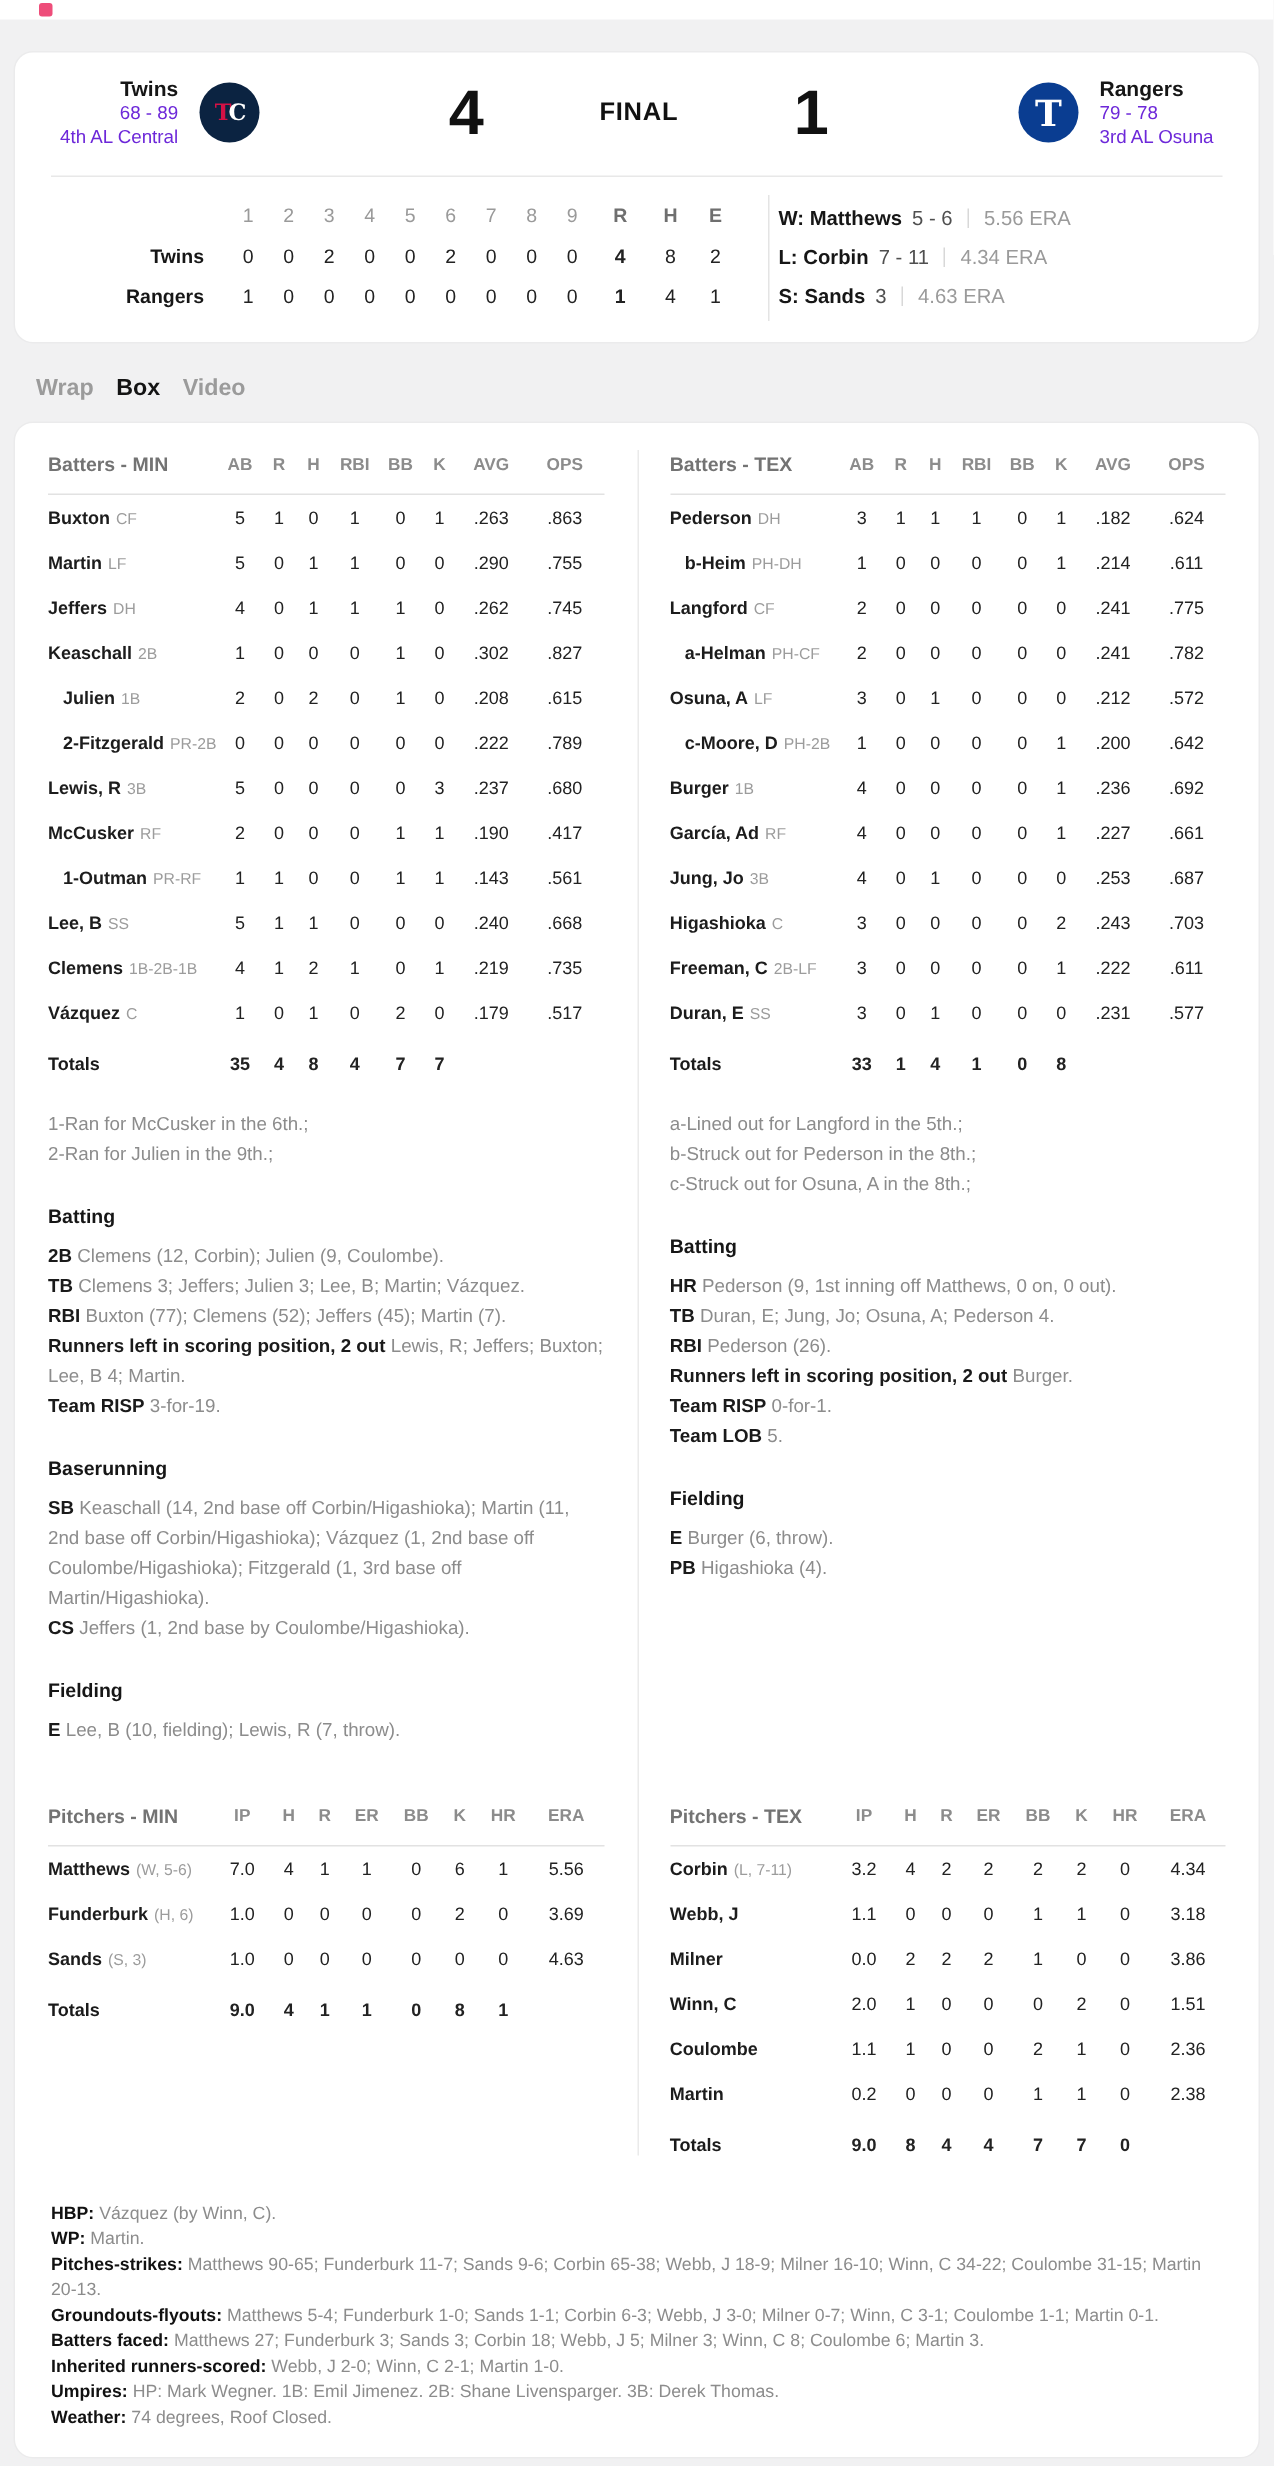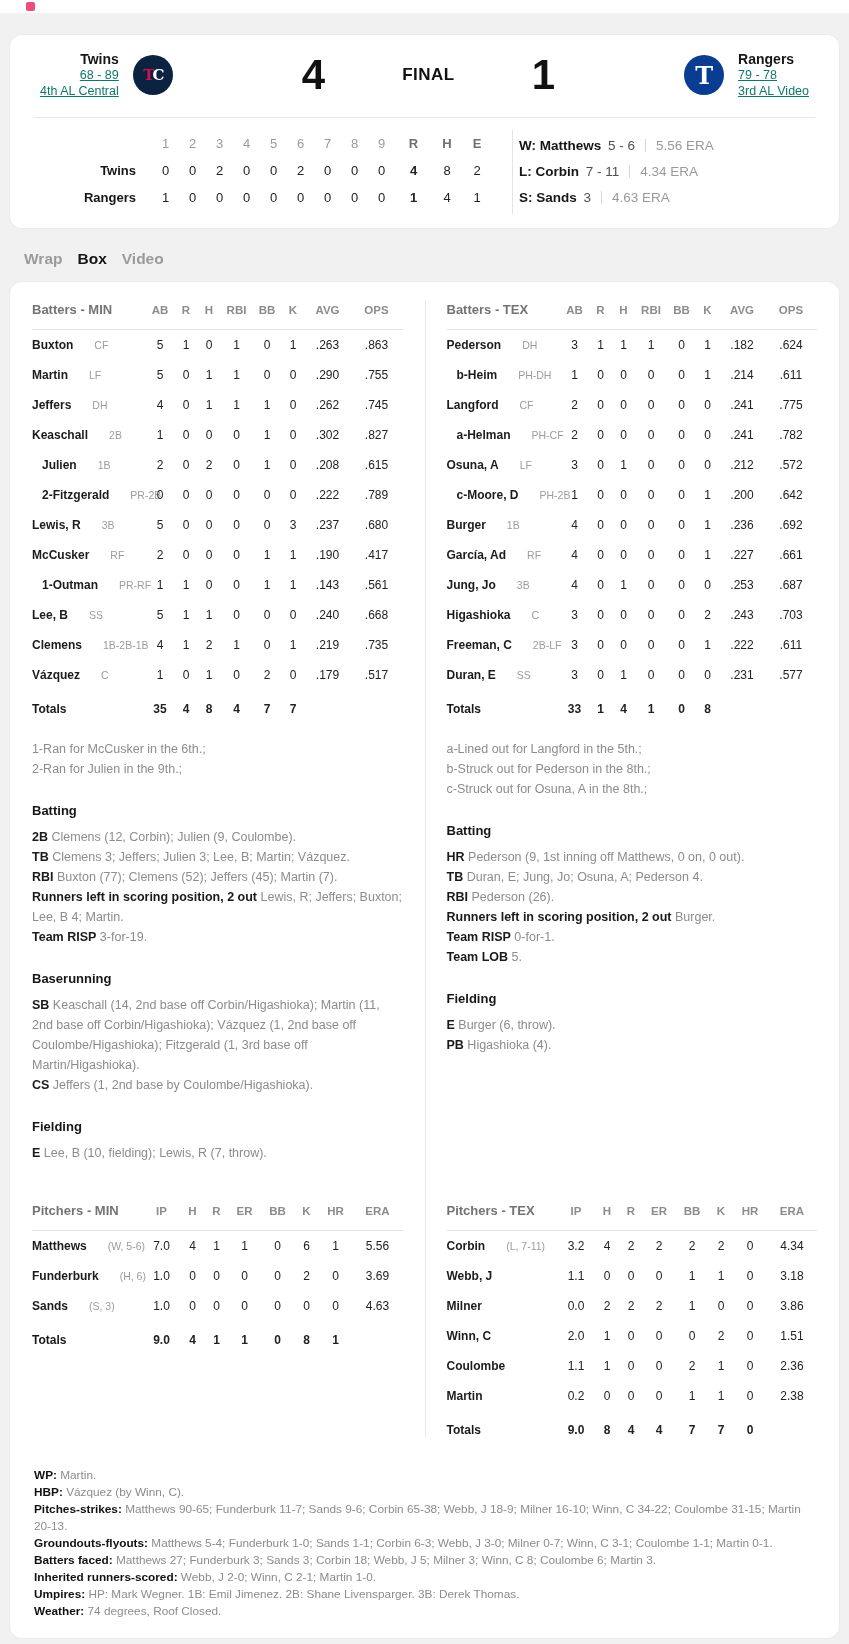--- a/index.html
+++ b/index.html
@@ -13,21 +13,21 @@
 
   .card { background:#fff; margin:0 10px; border-radius:12px; box-shadow:0 0 0 1px #ebebec; }
 
   
   .score-card { margin-top:22px; overflow:hidden; }
   .score-top { display:flex; align-items:center; padding:16px 30px 18px; }
   .team { display:flex; align-items:center; gap:14px; }
   .team-meta { line-height:16px; }
   .team-meta.right-align { text-align:right; }
   .team-name { font-weight:bold; font-size:14px; color:#161616; }
-  .team-sub { color:#0f766e; font-size:12.5px;text-decoration:underline; }
+  .team-sub { color:#6d28d9; font-size:12.5px; }
   .logo { width:40px; height:40px; border-radius:50%; flex:0 0 40px;
           display:flex; align-items:center; justify-content:center;
           color:#fff; font-family:"DejaVu Serif", serif; font-weight:bold; }
   .logo-twins { background:#0b2341; font-size:15px; letter-spacing:-2px; }
   .logo-twins .lt { color:#d31145; }
   .logo-twins .lc { color:#fff; }
   .logo-rangers { background:#0a3d91; font-size:24px; }
   .score-mid { flex:1; display:flex; align-items:center; justify-content:center; }
   .big-score { font-size:42px; font-weight:bold; width:118px; text-align:center; color:#111; }
   .final { font-size:17px; font-weight:bold; letter-spacing:.5px; width:112px; text-align:center; color:#111; }
@@ -62,21 +62,21 @@
 
   .brow { display:grid; grid-template-columns:minmax(0,1fr) 29px 23px 23px 32px 29px 23px 46px 52px; align-items:center; }
   .prow { display:grid; grid-template-columns:minmax(0,1fr) 38px 24px 24px 32px 34px 24px 34px 50px; align-items:center; }
   .bcell { text-align:center; font-size:12px; color:#222; }
   .bname { text-align:left; font-size:12px; white-space:nowrap; }
   .thead { border-bottom:1px solid #e2e2e2; padding:10px 0 12px; }
   .thead .bcell { color:#8c8c8c; font-weight:bold; font-size:11.5px; }
   .thead .bname { color:#737373; font-weight:bold; font-size:13px; }
   .tdata { padding:8px 0; }
   .player { font-weight:bold; color:#1c1c1c; }
-  .pos { color:#9c9c9c; font-size:10.5px; margin-left:21px; }
+  .pos { color:#9c9c9c; font-size:10.5px; margin-left:4px; }
   .indent .bname { padding-left:10px; }
   .trow-totals { padding:12px 0 4px; font-weight:bold; }
   .trow-totals .bname { font-size:12px; }
 
   .notes { margin-top:19px; color:#8c8c8c; font-size:12.5px; line-height:20px; }
   .section { margin-top:24px; }
   .section-heading { font-weight:bold; font-size:13px; color:#161616; margin-bottom:9px; }
   .info-line { font-size:12.5px; line-height:20px; color:#8c8c8c; }
   .info-label { font-weight:bold; color:#1a1a1a; }
 
@@ -111,21 +111,21 @@
       <div class="final">FINAL</div>
       <div class="big-score">1</div>
     </div>
     <div class="team">
       <div class="logo logo-rangers">
           <span>T</span>
         </div>
       <div class="team-meta">
         <div class="team-name">Rangers</div>
         <div class="team-sub">79 - 78</div>
-        <div class="team-sub">3rd AL Video</div>
+        <div class="team-sub">3rd AL Osuna</div>
       </div>
     </div>
   </div>
 
   <div class="score-bottom-wrap">
     <div class="score-bottom">
       <div>
         <div class="ls-grid">
           <div class="ls-cell ls-team"></div>
           <div class="ls-cell ls-head">1</div>
@@ -781,22 +781,22 @@
           <div class="bcell"></div>
         </div>
       </div>
 
     </div>
   </div>
 
   <div class="game-info">
     <div>
 
-    <div class="gi-line"><span class="gi-label">WP:</span> <span>Martin.</span></div>
-        <div class="gi-line"><span class="gi-label">HBP:</span> <span>Vázquez (by Winn, C).</span></div>
+    <div class="gi-line"><span class="gi-label">HBP:</span> <span>Vázquez (by Winn, C).</span></div>
+        <div class="gi-line"><span class="gi-label">WP:</span> <span>Martin.</span></div>
         <div class="gi-line"><span class="gi-label">Pitches-strikes:</span> <span>Matthews 90-65; Funderburk 11-7; Sands 9-6; Corbin 65-38; Webb, J 18-9; Milner 16-10; Winn, C 34-22; Coulombe 31-15; Martin 20-13.</span></div>
         <div class="gi-line"><span class="gi-label">Groundouts-flyouts:</span> <span>Matthews 5-4; Funderburk 1-0; Sands 1-1; Corbin 6-3; Webb, J 3-0; Milner 0-7; Winn, C 3-1; Coulombe 1-1; Martin 0-1.</span></div>
         <div class="gi-line"><span class="gi-label">Batters faced:</span> <span>Matthews 27; Funderburk 3; Sands 3; Corbin 18; Webb, J 5; Milner 3; Winn, C 8; Coulombe 6; Martin 3.</span></div>
         <div class="gi-line"><span class="gi-label">Inherited runners-scored:</span> <span>Webb, J 2-0; Winn, C 2-1; Martin 1-0.</span></div>
         <div class="gi-line"><span class="gi-label">Umpires:</span> <span>HP: Mark Wegner. 1B: Emil Jimenez. 2B: Shane Livensparger. 3B: Derek Thomas.</span></div>
         <div class="gi-line"><span class="gi-label">Weather:</span> <span>74 degrees, Roof Closed.</span></div>
       </div>
 
   </div>
 </div>

